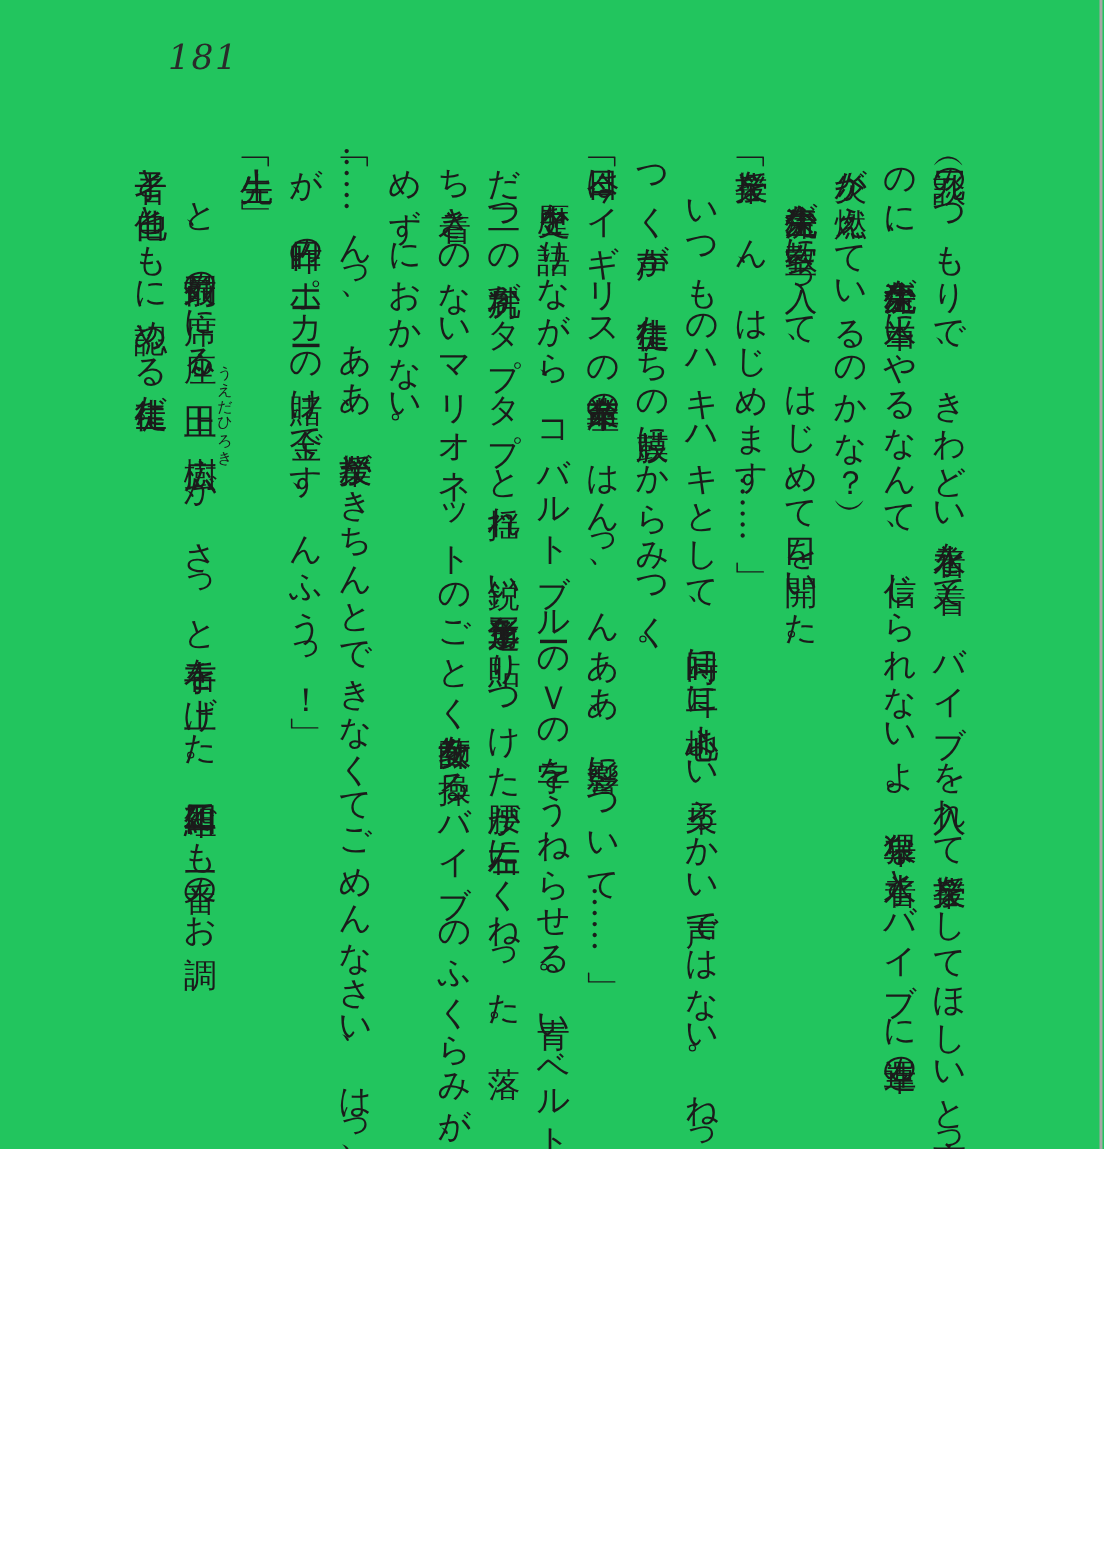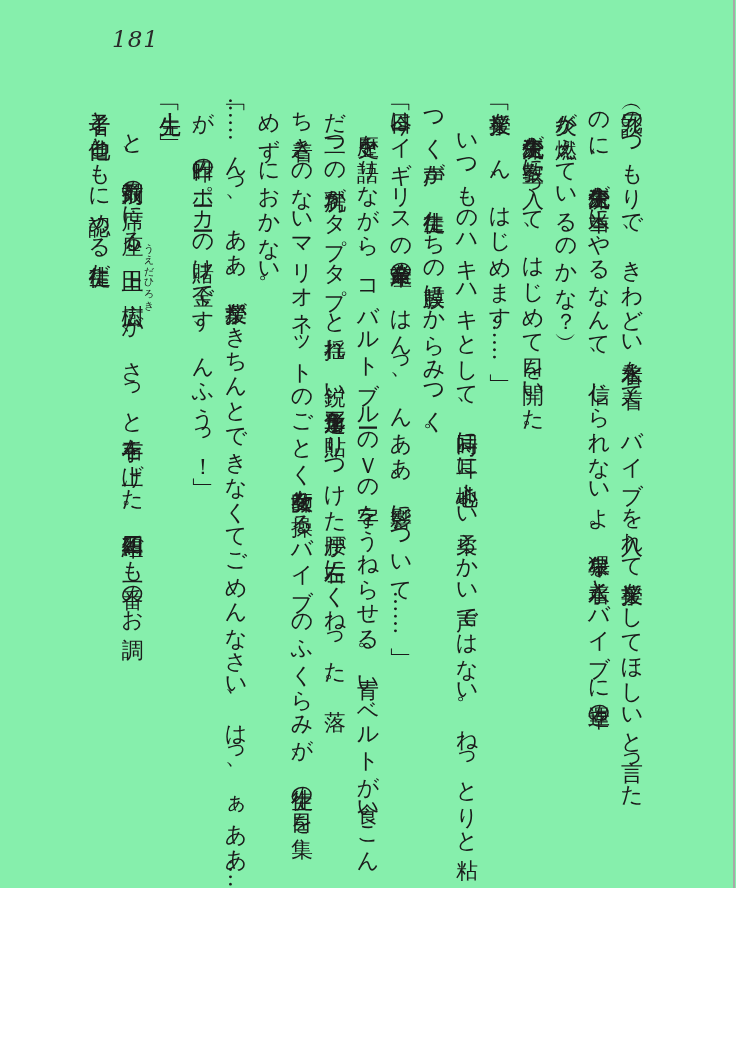--- a/index.html
+++ b/index.html
@@ -2,22 +2,22 @@
 <html><head>
 <meta charset="utf-8">
 <style>
   html, body {
     margin: 0;
     padding: 0;
   }
   .page {
     position: relative;
     width: 736px;
-    height: 888px;
-    background: #86efac;
+    height: 766px;
+    background: #22c55e;
     overflow: hidden;
     font-family: "DejaVu Serif", "Liberation Serif", serif;
   }
   .page-number {
     position: absolute;
     top: 26px;
     left: 112px;
     font-style: italic;
     font-size: 23px;
     color: #2a2a2a;

